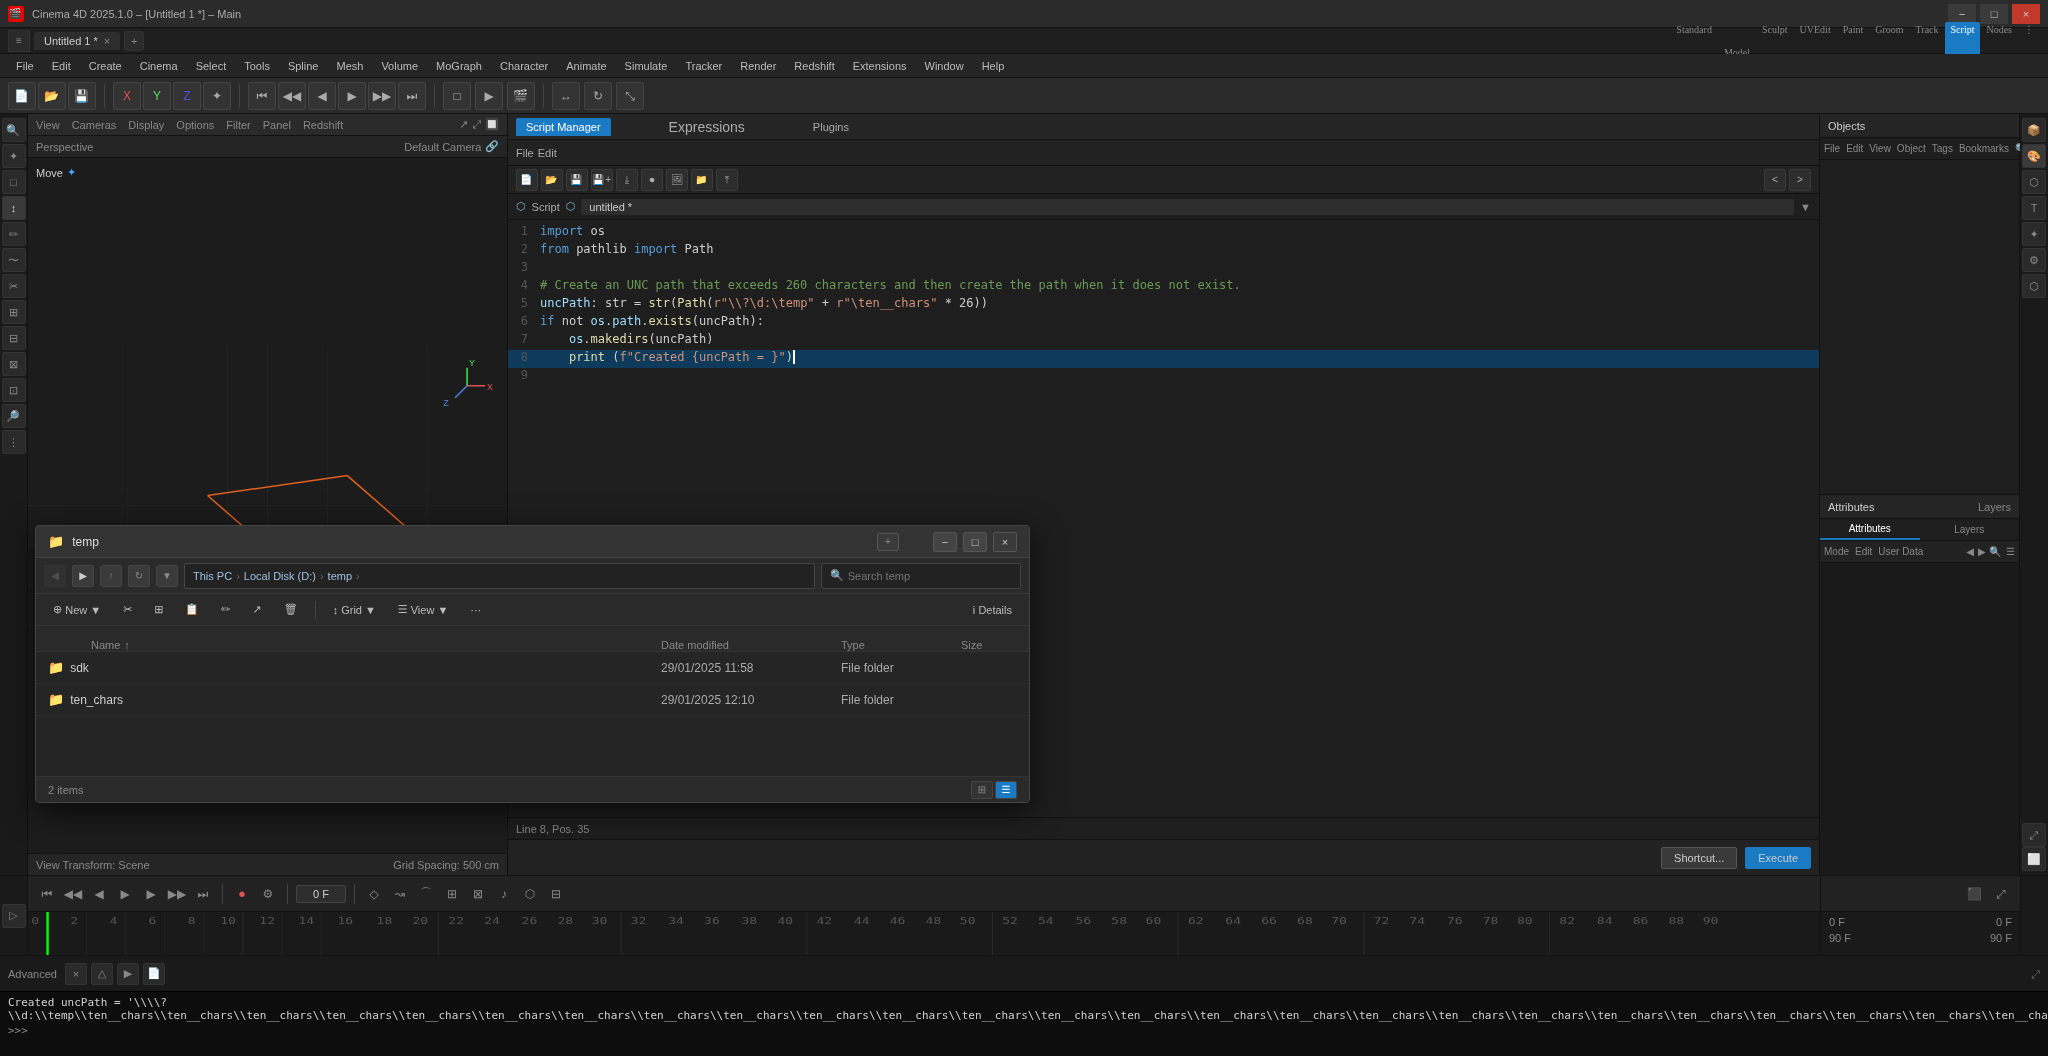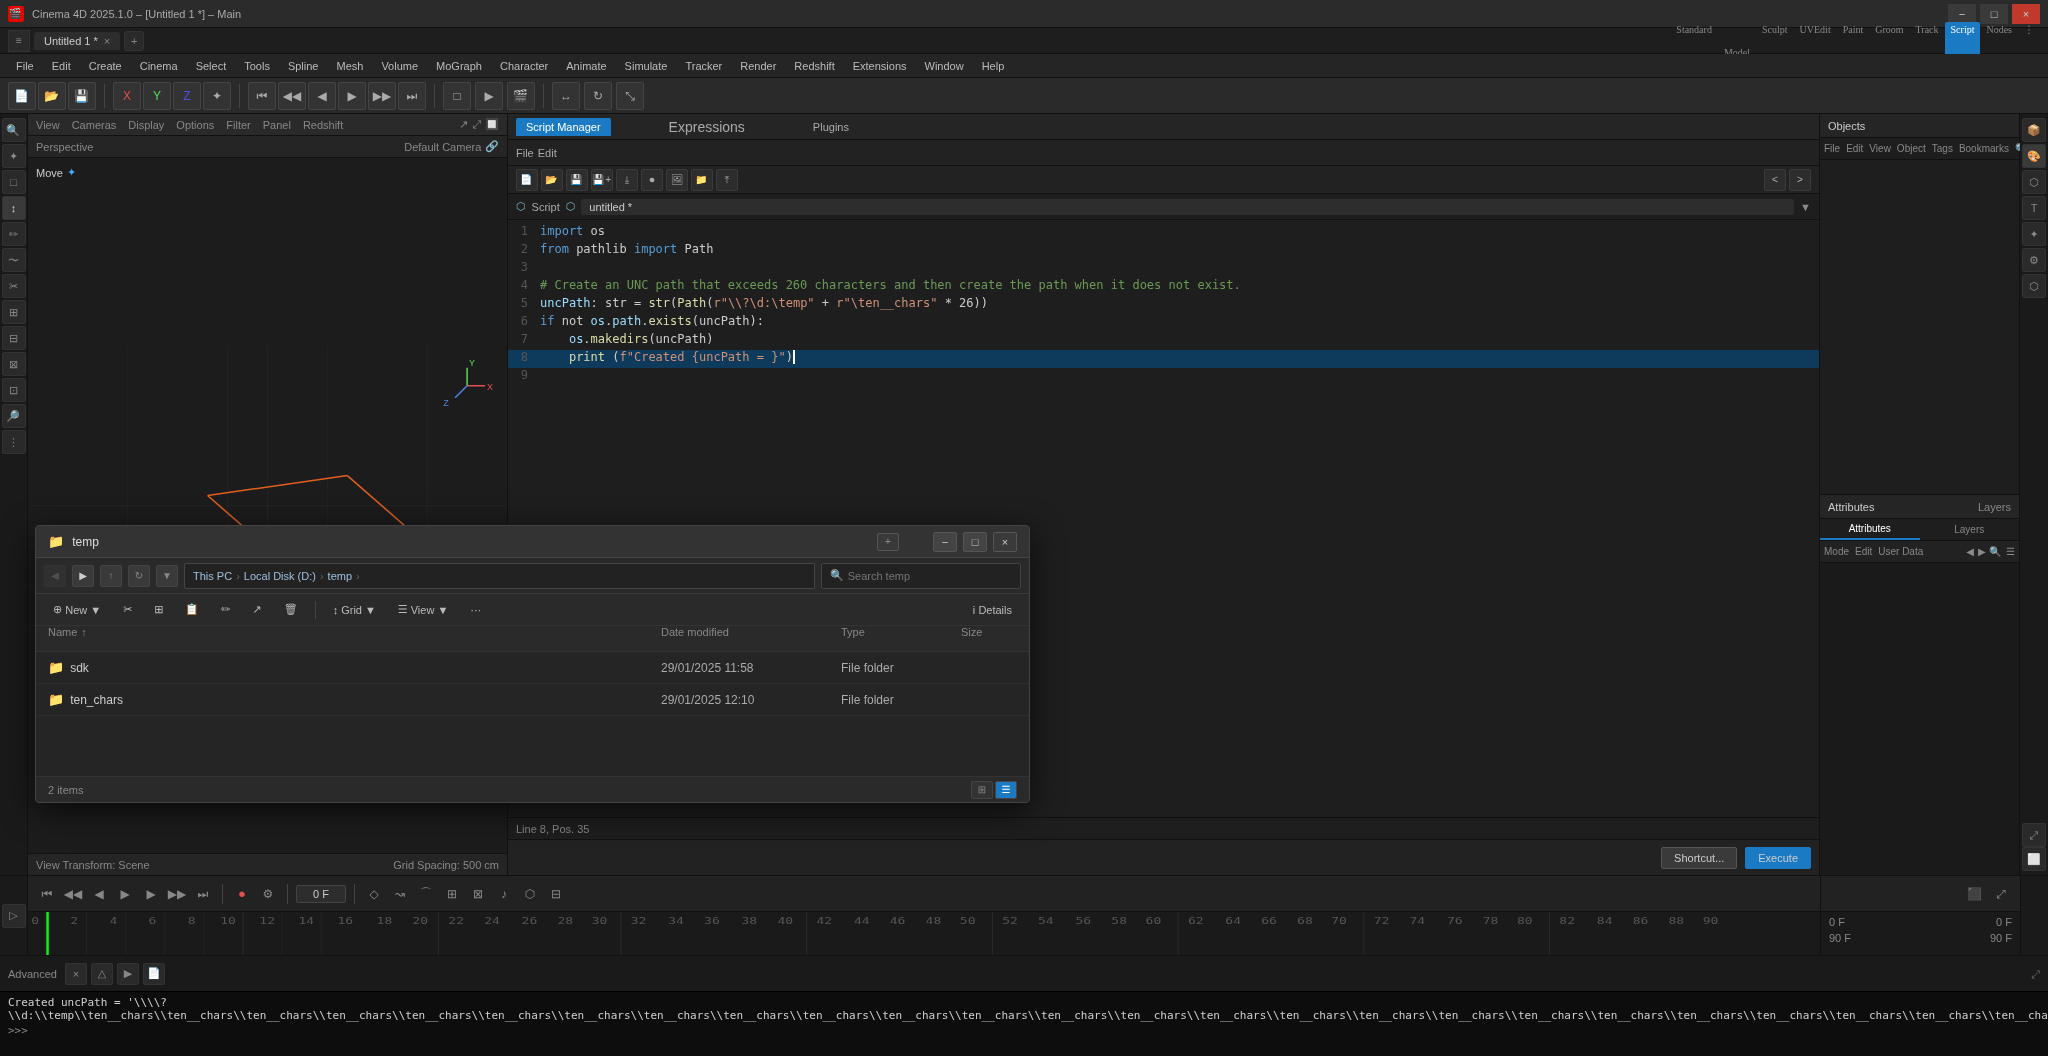--- a/index.html
+++ b/index.html
@@ -53,21 +53,21 @@
     #fe-breadcrumb { flex: 1; height: 26px; background: #222; border: 1px solid #444; border-radius: 2px; display: flex; align-items: center; padding: 0 8px; gap: 4px; font-size: 11px; color: #bbb; }
     .bread-sep { color: #666; }
     .bread-item { color: #9dc0e0; cursor: pointer; }
     #fe-search { width: 200px; height: 26px; background: #222; border: 1px solid #444; border-radius: 2px; display: flex; align-items: center; padding: 0 8px; gap: 4px; }
     #fe-search input { background: transparent; border: none; color: #bbb; font-size: 11px; flex: 1; outline: none; }
     #fe-search-icon { color: #666; font-size: 11px; }
     #fe-toolbar { height: 32px; background: #2a2a2a; display: flex; align-items: center; padding: 0 8px; gap: 4px; border-bottom: 1px solid #333; }
     .fe-tb-btn { height: 24px; padding: 0 8px; background: transparent; border: 1px solid transparent; color: #bbb; font-size: 11px; cursor: pointer; display: flex; align-items: center; gap: 3px; border-radius: 2px; }
     .fe-tb-sep { width: 1px; height: 18px; background: #444; margin: 0 4px; }
     #fe-content { background: #252525; }
-    #fe-col-header { height: 26px; background: #2a2a2a; display: flex; align-items: flex-start; border-bottom: 1px solid #333; font-size: 11px; color: #888; }
+    #fe-col-header { height: 26px; background: #2a2a2a; display: flex; align-items: flex-end; border-bottom: 1px solid #333; font-size: 11px; color: #888; padding-left: 43px; }
     .fe-col { padding: 0 12px; display: flex; align-items: center; gap: 4px; cursor: pointer; }
     .fe-col.name { flex: 2; }
     .fe-col.date { width: 180px; }
     .fe-col.type { width: 120px; }
     .fe-col.size { width: 80px; }
     .fe-row { height: 32px; display: flex; align-items: center; border-bottom: 1px solid #2d2d2d; font-size: 12px; }
     .fe-cell { padding: 0 12px; display: flex; align-items: center; gap: 6px; }
     .fe-cell.name { flex: 2; }
     .fe-cell.date { width: 180px; color: #aaa; }
     .fe-cell.type { width: 120px; color: #aaa; }

